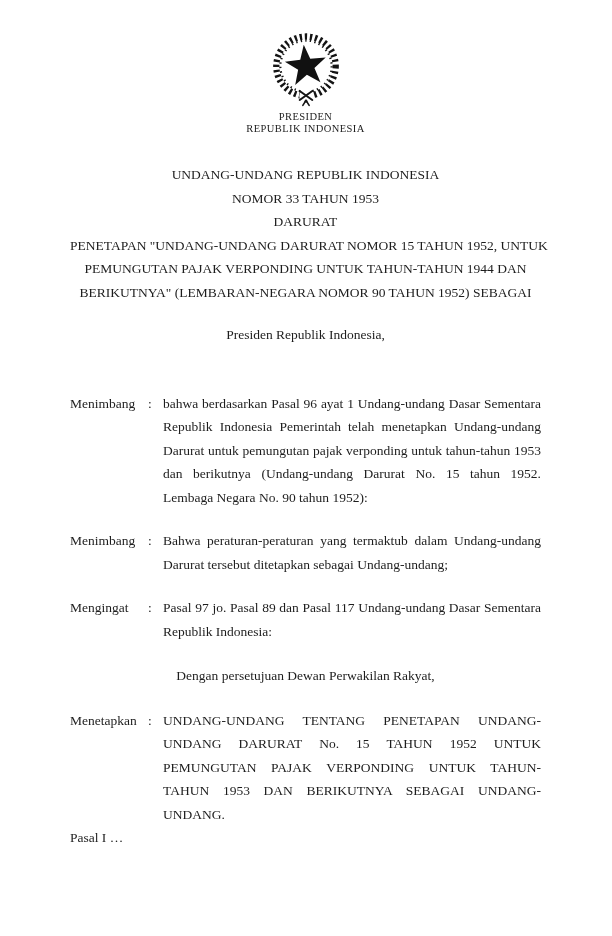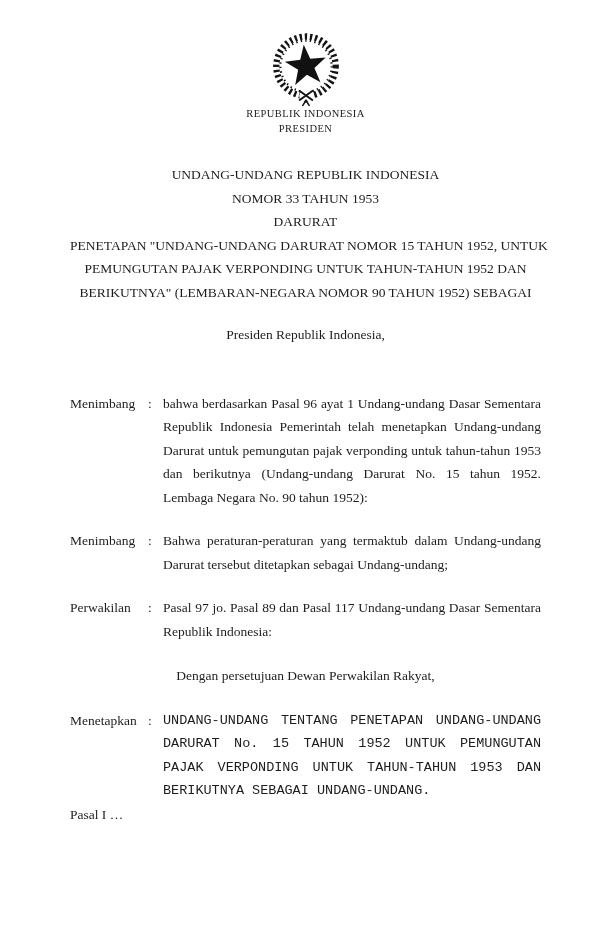--- a/index.html
+++ b/index.html
@@ -34,66 +34,66 @@
   
   .clauses { margin-top: 45px; }
   .clause { display: flex; }
   .clause + .clause { margin-top: 20px; }
   .clause-label { flex: none; width: 78px; }
   .clause-colon { flex: none; width: 15px; }
   .clause-text { flex: 1; text-align: justify; }
   .agreement { margin-top: 21px; text-align: center; }
   .decision-heading { margin-top: 24px; text-align: center; }
   .enactment { margin-top: 21px; }
-  .enactment .clause-text { text-align: justify; font-family: Liberation Mono, monospace; }
+  .enactment .clause-text { text-align: justify; }
   .catchword { padding-right: 34px; }
 </style>
 </head>
 <body>
 
 <div class="page">
 
   <div class="letterhead">
     <svg class="emblem" viewBox="0 0 100 86" aria-hidden="true">
       <circle cx="50" cy="41" r="33" fill="none" stroke="#141414" stroke-width="7" stroke-dasharray="2.6 3.1"></circle>
       <circle cx="50" cy="41" r="28.5" fill="none" stroke="#141414" stroke-width="2.4" stroke-dasharray="1.5 3.6"></circle>
       <circle cx="50" cy="74" r="7.5" fill="#ffffff"></circle>
       <polygon points="50,17 55.6,33.2 72.8,33.6 59.1,44.0 64.1,60.4 50,50.6 35.9,60.4 40.9,44.0 27.2,33.6 44.4,33.2" fill="#111111" transform="rotate(-6 50 41)"></polygon>
       <path d="M43,68.5 L57,78.5 M57,68.5 L43,78.5" stroke="#141414" stroke-width="2.2" fill="none" stroke-linecap="round"></path>
       <path d="M50,79 L46.5,84.5 M50,79 L53.5,84.5" stroke="#141414" stroke-width="1.8" fill="none" stroke-linecap="round"></path>
       <circle cx="50" cy="80" r="1.6" fill="#141414"></circle>
     </svg>
+    <div class="agency-line first">PRESIDEN</div>
     <div class="agency-line">REPUBLIK INDONESIA</div>
-    <div class="agency-line first">PRESIDEN</div>
   </div>
 
   <div class="doc-title">
     <div class="title-line">UNDANG-UNDANG REPUBLIK INDONESIA</div>
     <div class="title-line">NOMOR 33 TAHUN 1953</div>
     <div class="title-line">DARURAT</div>
     <div class="title-line">PENETAPAN "UNDANG-UNDANG DARURAT NOMOR 15 TAHUN 1952, UNTUK</div>
-    <div class="title-line">PEMUNGUTAN PAJAK VERPONDING UNTUK TAHUN-TAHUN 1952 DAN</div>
+    <div class="title-line">PEMUNGUTAN PAJAK VERPONDING UNTUK TAHUN-TAHUN 1944 DAN</div>
     <div class="title-line">BERIKUTNYA" (LEMBARAN-NEGARA NOMOR 90 TAHUN 1952) SEBAGAI</div>
   </div>
 
   <div class="salutation">Presiden Republik Indonesia,</div>
 
   <div class="clauses">
     <div class="clause">
       <span class="clause-label">Menimbang</span>
       <span class="clause-colon">:</span>
       <span class="clause-text">bahwa berdasarkan Pasal 96 ayat 1 Undang-undang Dasar Sementara Republik Indonesia Pemerintah telah menetapkan Undang-undang Darurat untuk pemungutan pajak verponding untuk tahun-tahun 1953 dan berikutnya (Undang-undang Darurat No. 15 tahun 1952. Lembaga Negara No. 90 tahun 1952):</span>
     </div>
     <div class="clause">
       <span class="clause-label">Menimbang</span>
       <span class="clause-colon">:</span>
       <span class="clause-text">Bahwa peraturan-peraturan yang termaktub dalam Undang-undang Darurat tersebut ditetapkan sebagai Undang-undang;</span>
     </div>
     <div class="clause">
-      <span class="clause-label">Perwakilan</span>
+      <span class="clause-label">Mengingat</span>
       <span class="clause-colon">:</span>
       <span class="clause-text">Pasal 97 jo. Pasal 89 dan Pasal 117 Undang-undang Dasar Sementara Republik Indonesia:</span>
     </div>
   </div>
 
   <div class="agreement">Dengan persetujuan Dewan Perwakilan Rakyat,</div>
 
 
   <div class="clause enactment">
     <span class="clause-label">Menetapkan</span>

